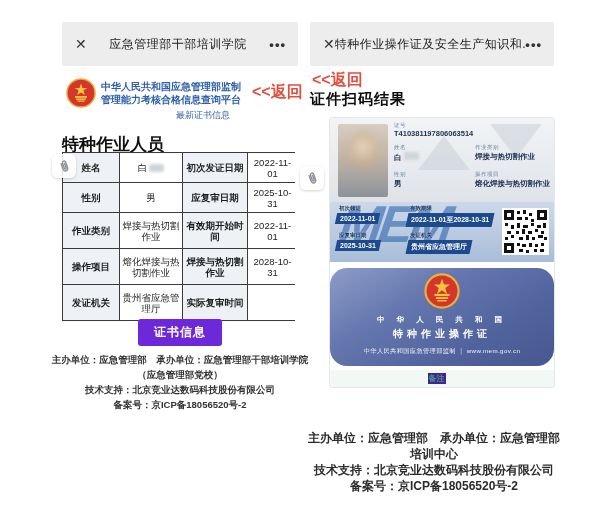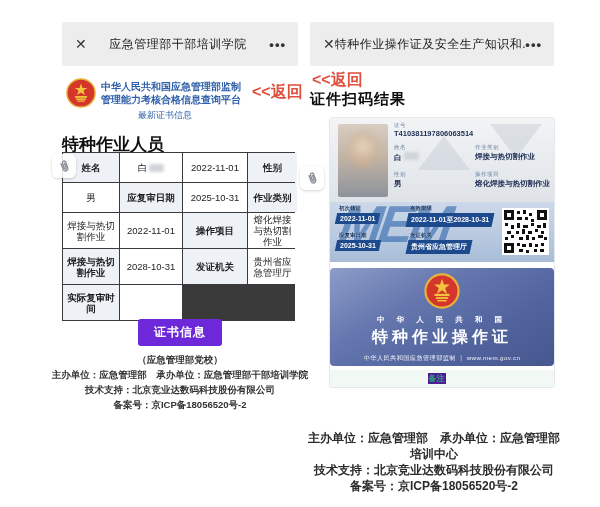--- a/index.html
+++ b/index.html
@@ -12,21 +12,21 @@
   .tbar .x{font-size:14px;color:#333;margin-left:13px;cursor:default;}
   .tbar .ttl{font-size:12px;color:#1b1b1b;letter-spacing:.5px;white-space:nowrap;overflow:hidden;}
   .tbar .more{font-size:13px;color:#333;margin-right:12px;letter-spacing:1px;font-weight:bold;}
 
   
   .lp-logo{position:absolute;left:66px;top:78px;width:30px;height:30px;}
   .lp-head{position:absolute;left:101px;top:80px;width:145px;font-size:10px;font-weight:bold;
            color:#2e5fa9;line-height:13px;}
   .back{color:#e0503f;font-size:16px;font-weight:bold;}
   .lp-back{position:absolute;left:252px;top:82px;}
-  .lp-sub{position:absolute;left:100px;top:109px;width:130px;text-align:center;
+  .lp-sub{position:absolute;left:100px;top:109px;width:130px;text-align:right;
           font-size:9px;color:#2e5fa9;}
   .lp-section{position:absolute;left:62px;top:133px;font-size:17px;font-weight:bold;color:#111;}
 
   .ltable{position:absolute;left:62px;top:152px;width:231px;border:1px solid #3a3a3a;
           display:grid;grid-template-columns:56px 62px 64px 49px;
           grid-template-rows:29px 29px 35px 35px 35px;background:#3a3a3a;grid-gap:1px;}
   .ltable div{background:#fff;display:flex;align-items:center;justify-content:center;
           text-align:center;font-size:9.5px;line-height:11px;padding:1px;}
   .ltable .lab{background:#eef2f7;font-weight:bold;color:#1c1c1c;}
   .blur-chip{display:inline-block;width:15px;height:8px;margin-left:2px;border-radius:2px;
@@ -65,24 +65,24 @@
   .band-wm{position:absolute;left:10px;top:-8px;font-size:52px;font-weight:bold;font-style:italic;
            color:#2f66ad;opacity:.6;letter-spacing:-4px;transform:skewX(-8deg);}
   .b-lab{position:absolute;font-size:5.5px;font-weight:bold;color:#16325c;text-shadow:0 0 2px rgba(255,255,255,.8);}
   .chipd{position:absolute;background:#1d4a8c;color:#fff;font-size:7px;font-weight:bold;
          padding:2px 4px;transform:skewX(-12deg);white-space:nowrap;}
   .chipd span{display:inline-block;transform:skewX(12deg);}
   .qr{position:absolute;right:5px;top:6px;width:47px;height:47px;background:#fff;padding:2px;
       box-sizing:border-box;}
 
   .cert-gap{height:6px;background:#fff;}
-  .cert-card{position:relative;height:98px;border-radius:4px;text-align:center;overflow:hidden;
+  .cert-card{position:relative;height:98px;border-radius:17px;text-align:center;overflow:hidden;
        background:linear-gradient(150deg,#8d9cc8 0%,#6577ae 35%,#51639d 70%,#47578f 100%);}
   .cc-country{margin-top:2px;font-size:7.5px;color:#fff;letter-spacing:5px;font-weight:bold;}
-  .cc-title{margin-top:2px;font-size:16px;color:#fff;font-weight:bold;letter-spacing:4px;}
+  .cc-title{margin-top:2px;font-size:10px;color:#fff;font-weight:bold;letter-spacing:4px;}
   .cc-foot{margin-top:6px;font-size:6.2px;color:rgba(255,255,255,.92);letter-spacing:.4px;}
   .cert-gap2{height:4px;background:#fff;}
   .cert-note{height:17px;background:#f2f8f3;display:flex;align-items:center;justify-content:center;
        font-size:8px;color:#444;border-radius:0 0 3px 3px;}
   .note-tag{color:#2fa37c;font-weight:bold;margin-right:11px;background:#4c1d95;padding:0 1px;}
 
   .rp-footer{position:absolute;left:308px;top:430px;width:252px;font-size:12px;font-weight:bold;
              color:#2b2b2b;line-height:16px;text-align:center;word-break:break-all;}
   .rp-footer div{margin-bottom:0px;}
 </style>
@@ -115,29 +115,31 @@
   <div class="lp-sub">最新证书信息</div>
 
   <div class="lp-section">特种作业人员</div>
 
   <div class="ltable">
     <div class="lab">姓名</div>
     <div>
         <span>白</span>
         <span class="blur-chip"></span>
       </div>
+    <div class="lab">初次发证日期</div>
     <div>2022-11-01</div>
 
     <div class="lab">性别</div>
     <div>男</div>
     <div class="lab">应复审日期</div>
     <div>2025-10-31</div>
 
     <div class="lab">作业类别</div>
     <div>焊接与热切割作业</div>
+    <div class="lab">有效期开始时间</div>
     <div>2022-11-01</div>
 
     <div class="lab">操作项目</div>
     <div>熔化焊接与热切割作业</div>
     <div class="lab">焊接与热切割作业</div>
     <div>2028-10-31</div>
 
     <div class="lab">发证机关</div>
     <div>贵州省应急管理厅</div>
     <div class="lab">实际复审时间</div>
@@ -148,22 +150,22 @@
     <svg width="15" height="15" viewBox="0 0 20 20" fill="none" stroke="#8a8f98" stroke-width="1.8" stroke-linecap="round">
       <path d="M7 5 v8 a3.2 3.2 0 0 0 6.4 0 V5 a2.2 2.2 0 0 0 -4.4 0 v7.5 a1.2 1.2 0 0 0 2.4 0 V6"></path>
     </svg>
   </div>
 
   <div class="lp-btnrow">
     <button class="btn-blue">证书信息</button>
   </div>
 
   <div class="lp-footer">
+    <div>主办单位：应急管理部　承办单位：应急管理部干部培训学院</div>
     <div>（应急管理部党校）</div>
-    <div>主办单位：应急管理部　承办单位：应急管理部干部培训学院</div>
     <div>技术支持：北京竞业达数码科技股份有限公司</div>
     <div>备案号：京ICP备18056520号-2</div>
   </div>
 
   <div class="tbar" style="left:310px;width:244px;">
     <span class="x">✕</span>
     <span class="ttl">特种作业操作证及安全生产知识和...</span>
     <span class="more">•••</span>
   </div>
 

